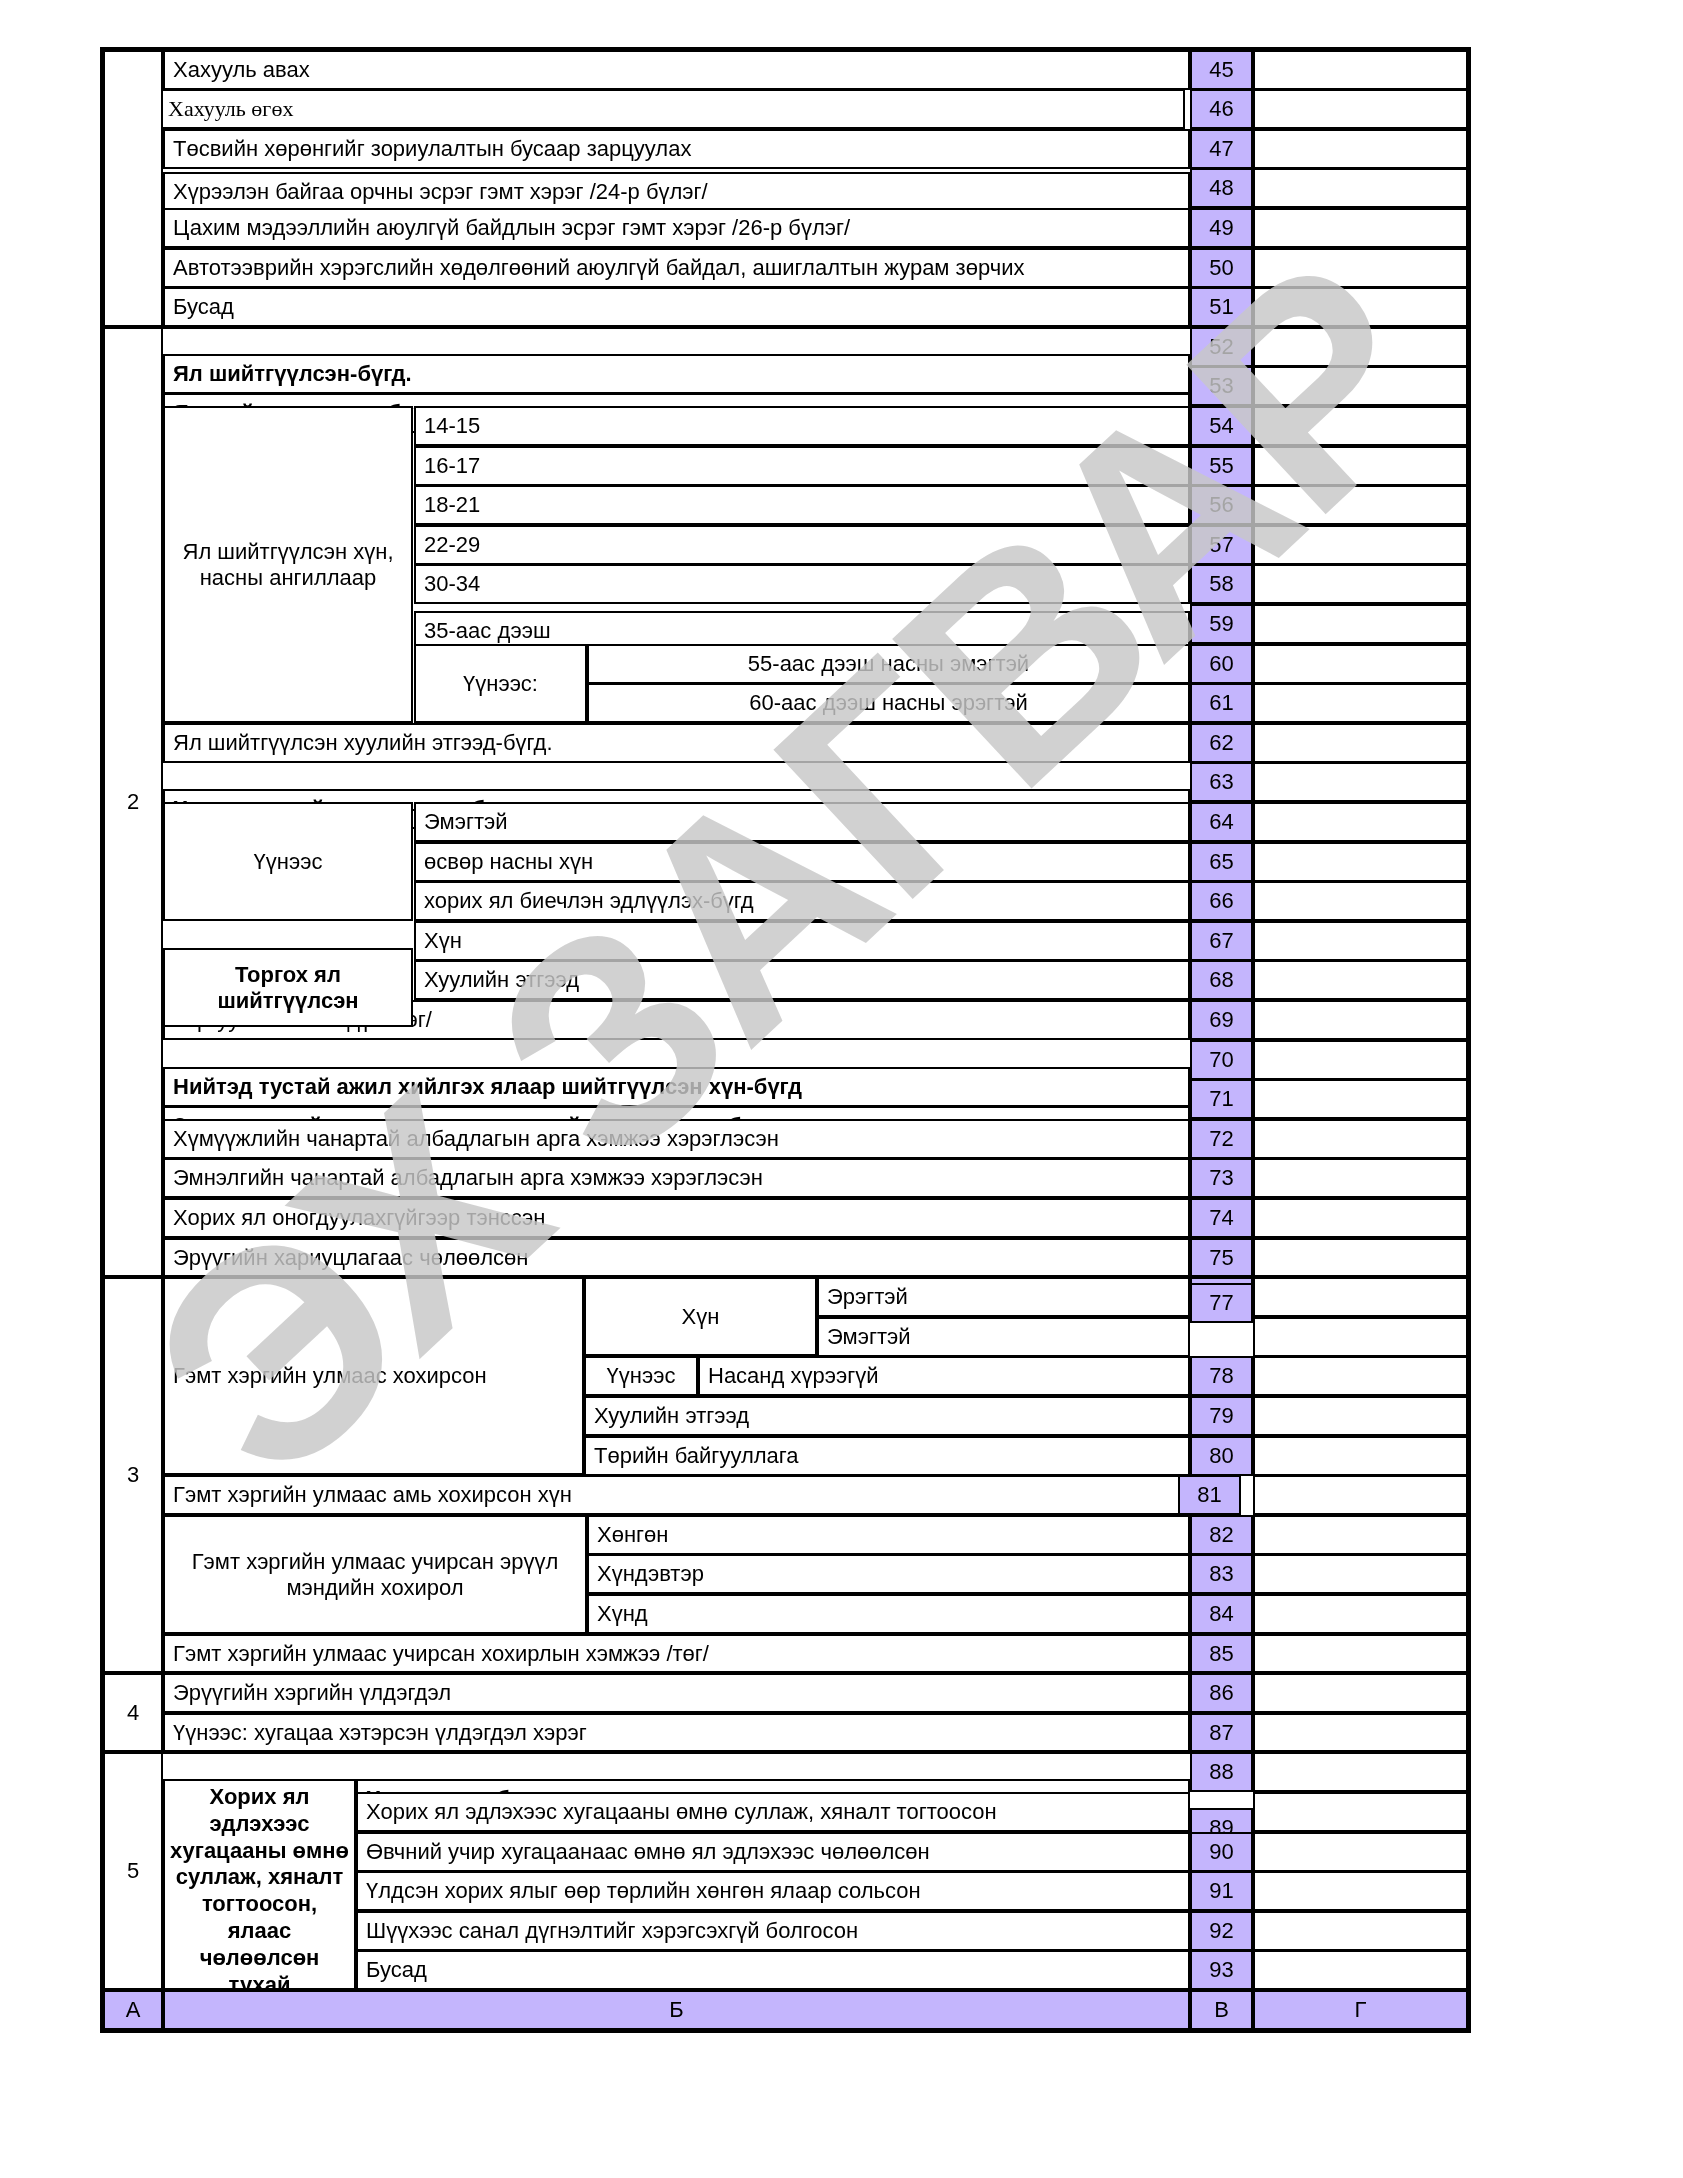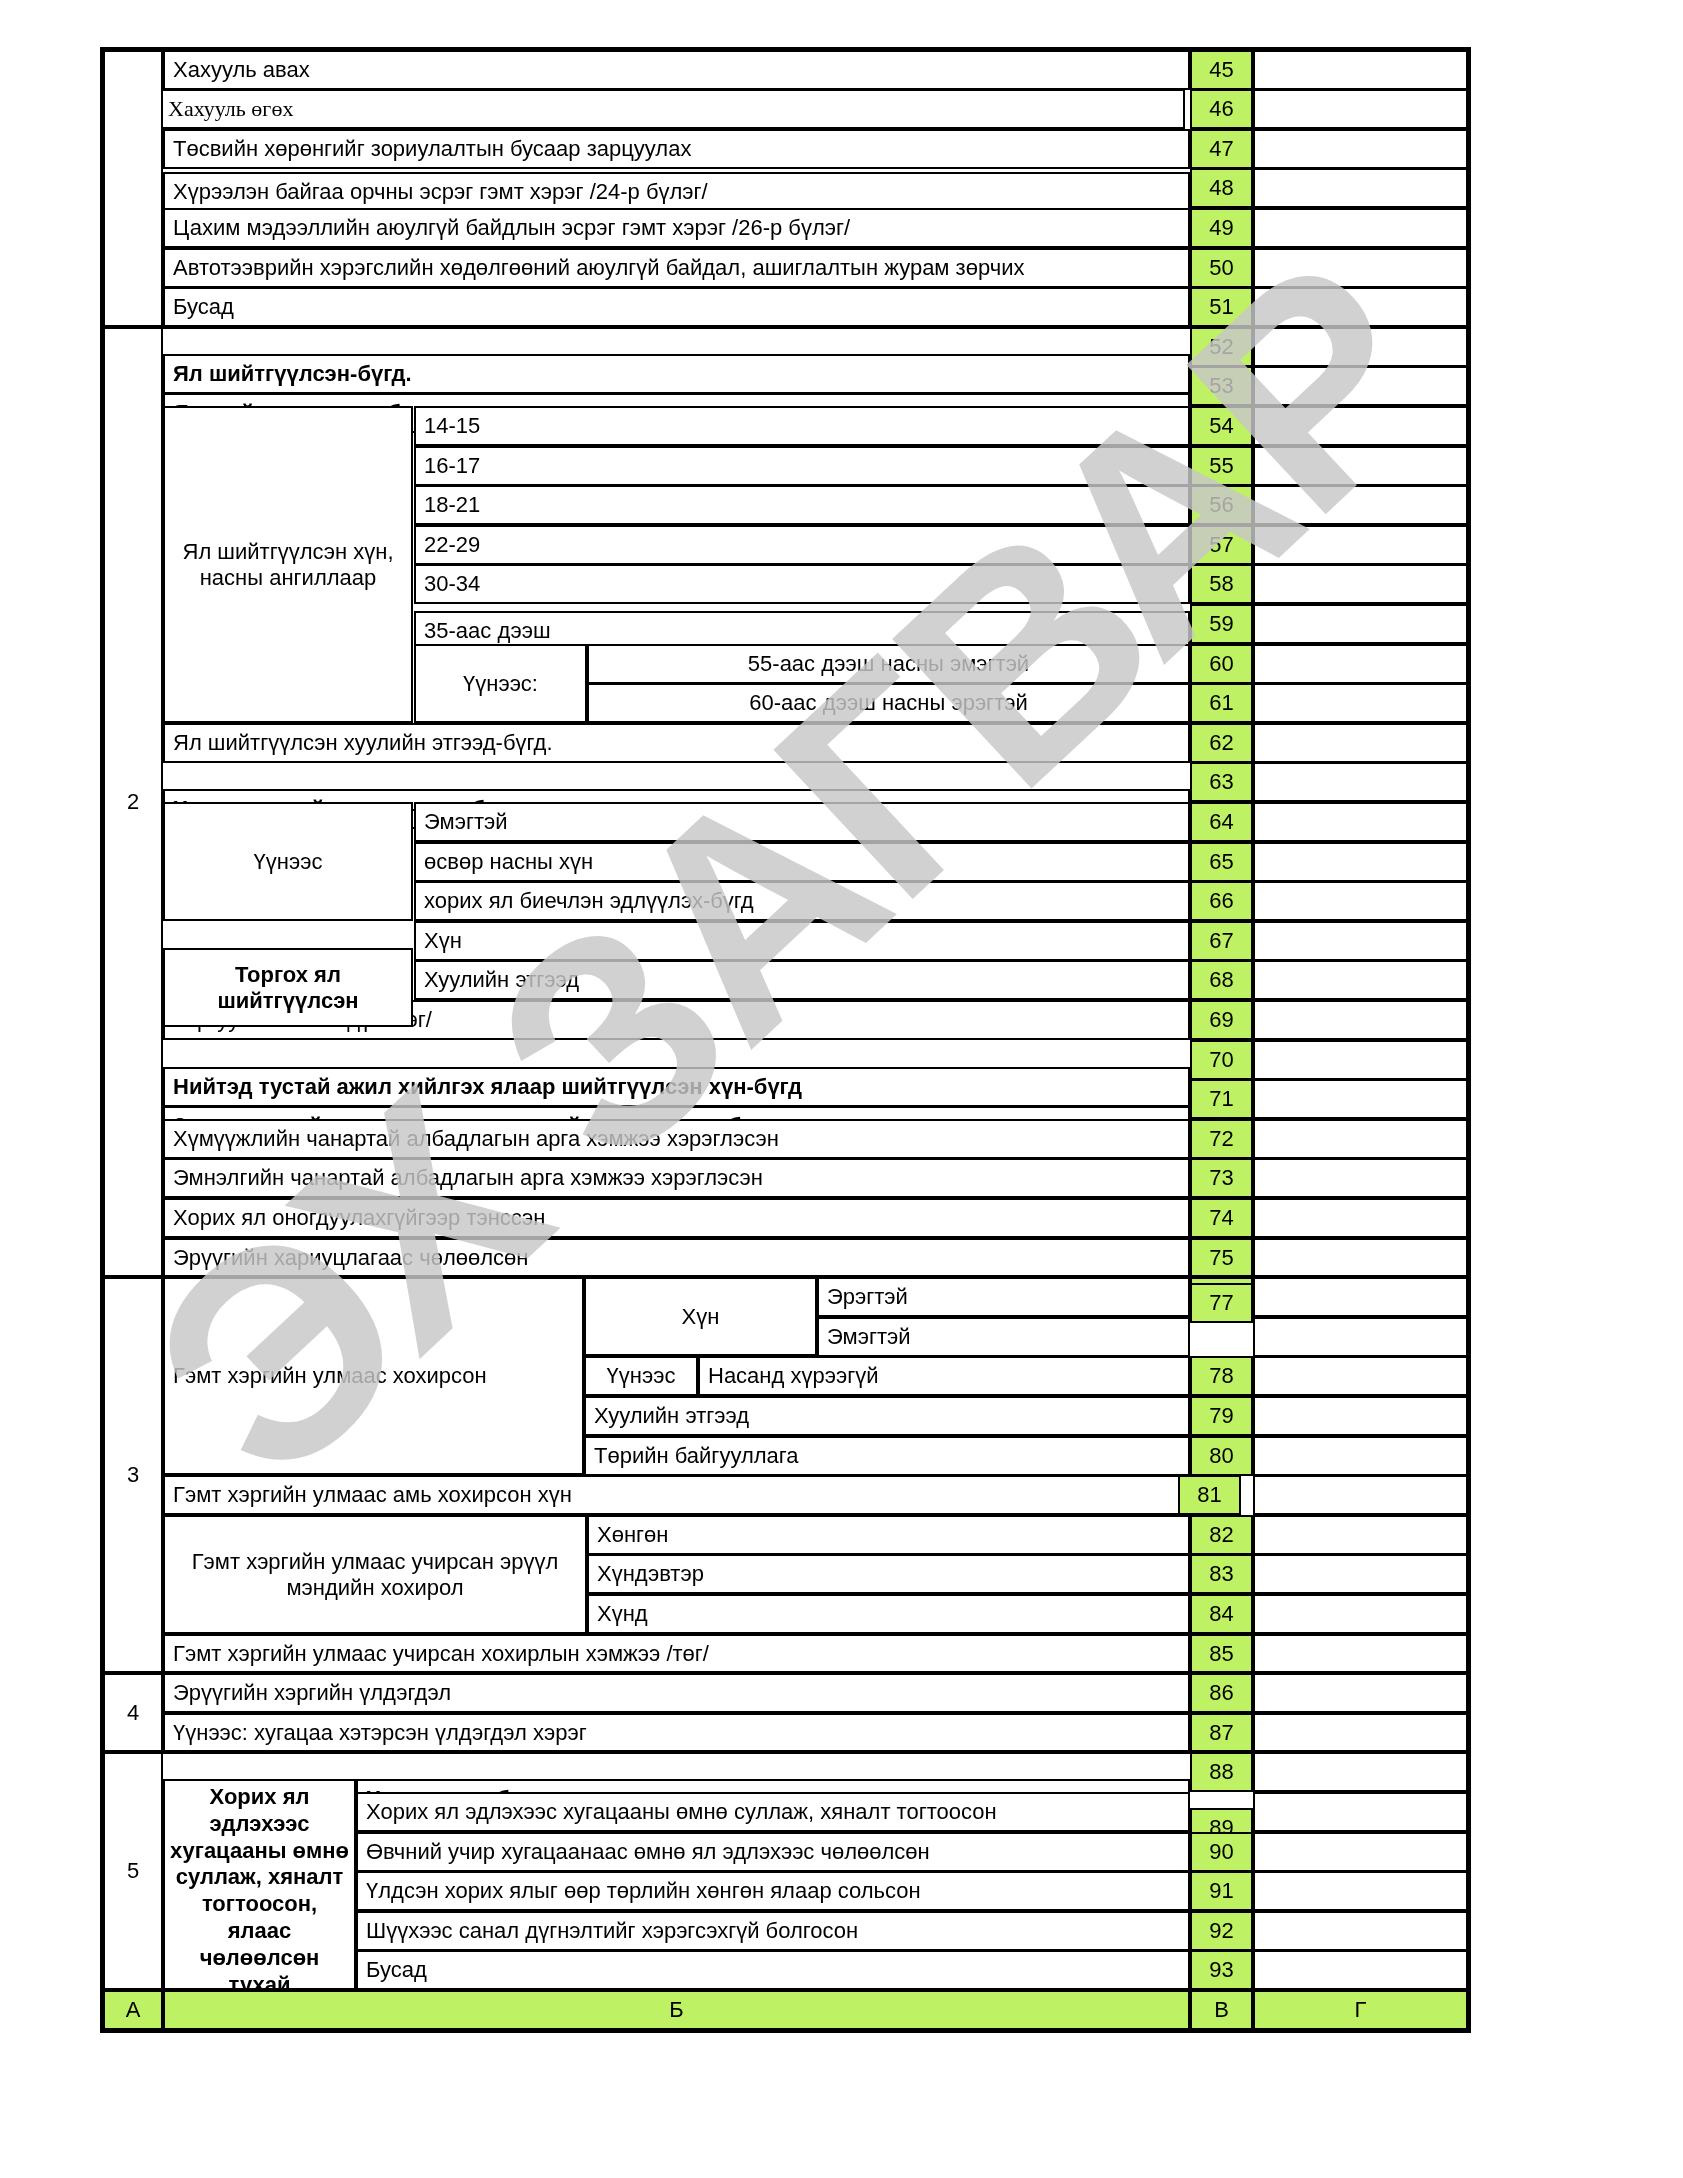--- a/index.html
+++ b/index.html
@@ -8,21 +8,21 @@
     font-family:"Liberation Sans","DejaVu Sans",sans-serif;color:#000;
   }
   .page{position:absolute;left:0;top:0;width:1683px;height:2178px;background:#fff;overflow:hidden;}
   .cell{
     position:absolute;box-sizing:border-box;border:2px solid #000;background:#fff;
     display:flex;align-items:center;font-size:22px;line-height:1.18;z-index:1;
   }
   .cell.left{justify-content:flex-start;text-align:left;padding:0 8px;}
   .cell.center{justify-content:center;text-align:center;padding:0 4px;}
   .cell.bold{font-weight:bold;margin-top:27px;}
-  .cell.shaded{background:#bef264;}
+  .cell.shaded{background:#c4b5fd;}
   .cell.clip{align-items:flex-start;overflow:hidden;padding-top:3px;line-height:1.22;}
   .frame{
     position:absolute;left:100px;top:47px;width:1371px;height:1986px;
     box-sizing:border-box;border:3px solid #000;background:transparent;z-index:3;pointer-events:none;
   }
   .hline{position:absolute;left:103px;width:1365px;height:4px;background:#000;z-index:2;}
   .watermark{
     position:absolute;left:792px;top:871px;transform:translate(-50%,-50%) rotate(-43deg);
     font-size:297px;font-weight:bold;letter-spacing:-6px;white-space:nowrap;
     color:#c8c8c8;opacity:0.82;z-index:6;pointer-events:none;

